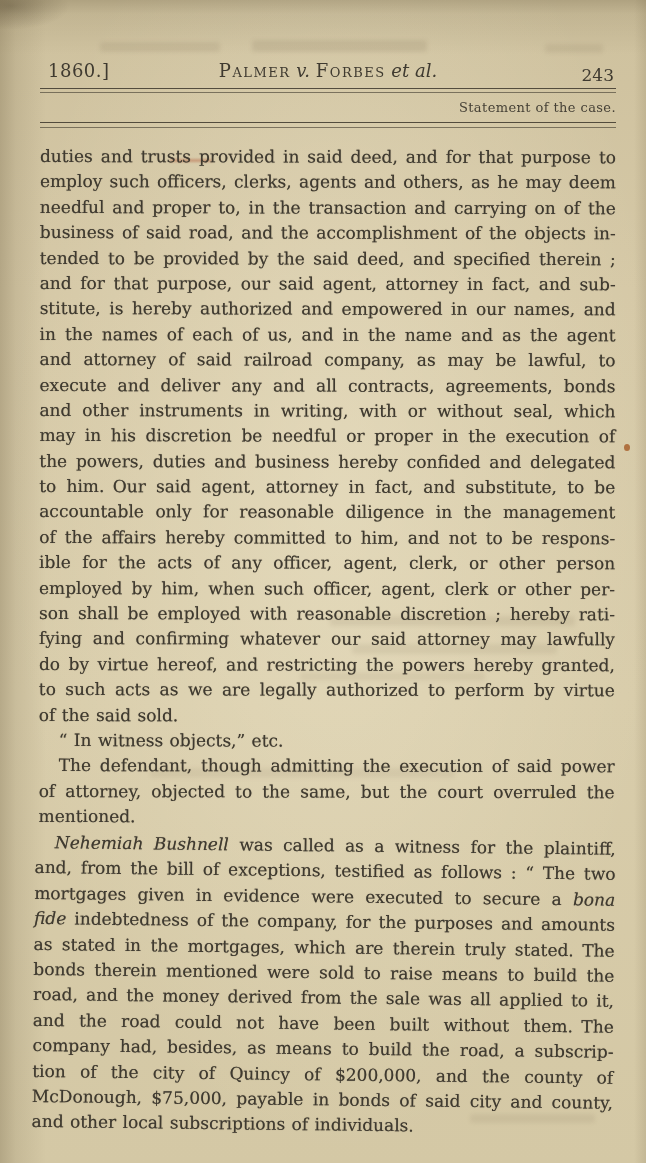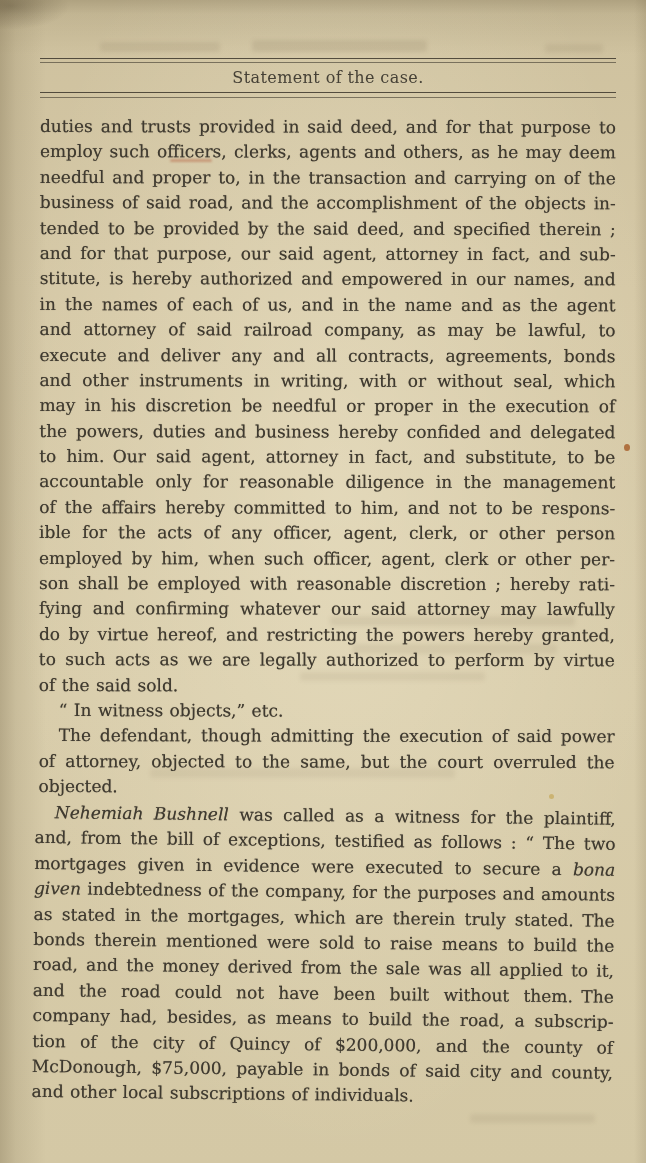--- a/index.html
+++ b/index.html
@@ -18,21 +18,21 @@
   }
   .text-col{position:absolute;left:40px;top:58px;width:576px;color:#3f3a30;}
   .header-row{position:relative;height:30px;font-size:18px;line-height:26px;}
   .year-label{position:absolute;left:8px;top:0;letter-spacing:0.5px;}
   .case-title{position:absolute;left:0;right:0;top:0;text-align:center;}
   .case-title .sc{font-variant:small-caps;letter-spacing:1.5px;}
   .case-title .i{font-style:italic;}
   .page-number{position:absolute;right:2px;top:4px;font-size:17px;}
   .rule{border-top:1.7px solid rgba(61,55,44,0.85);border-bottom:1px solid rgba(61,55,44,0.60);height:3px;}
   .rule.rule2{border-top-width:1px;border-bottom-width:1.8px;height:4px;}
-  .running-head{text-align:center;font-size:16px;line-height:18px;margin:6px 0 5px 0;color:#464136;letter-spacing:0.4px;}
+  .running-head{text-align:right;font-size:13px;line-height:18px;margin:6px 0 5px 0;color:#464136;letter-spacing:0.4px;}
   .page-body{margin-top:16px;transform:rotate(0.12deg);transform-origin:0 0;}
   .para{margin:0;}
   .para.tilt{transform:rotate(0.55deg);transform-origin:0 50%;margin-left:-5px;}
   .line{
     height:25.4px;line-height:25.4px;font-size:17px;
     text-align:justify;text-align-last:justify;
     word-spacing:1px;white-space:nowrap;
     text-shadow:0 0 0.7px rgba(62,54,40,0.65);
   }
   .line.final{text-align-last:left;}
@@ -71,20 +71,25 @@
   <div class="ghost g6"></div>
   <div class="ghost g7"></div>
   <div class="ghost g8"></div>
 
   <div class="speck s1"></div>
   <div class="speck s2"></div>
   <div class="speck s3"></div>
 
   <div class="text-col">
 
+    <div class="header-row">
+      <span class="year-label">1860.]</span>
+      <span class="case-title"><span class="sc">Palmer</span><span class="i"> v. </span><span class="sc">Forbes</span><span class="i"> et al.</span></span>
+      <span class="page-number">243</span>
+    </div>
 
     <div class="rule rule1"></div>
 
     <div class="running-head">Statement of the case.</div>
 
     <div class="rule rule2"></div>
 
     <div class="page-body">
         <div class="para">
           <div class="line"><span>duties and trusts provided in said deed, and for that purpose to</span></div>
@@ -110,27 +115,27 @@
           <div class="line"><span>do by virtue hereof, and restricting the powers hereby granted,</span></div>
           <div class="line"><span>to such acts as we are legally authorized to perform by virtue</span></div>
           <div class="line final"><span>of the said sold.</span></div>
         </div>
         <div class="para">
           <div class="line indent final"><span>“ In witness objects,” etc.</span></div>
         </div>
         <div class="para">
           <div class="line indent"><span>The defendant, though admitting the execution of said power</span></div>
           <div class="line"><span>of attorney, objected to the same, but the court overruled the</span></div>
-          <div class="line final"><span>objected.</span></div>
+          <div class="line final"><span>mentioned.</span></div>
         </div>
         <div class="para tilt">
           <div class="line indent"><span class="i">Nehemiah Bushnell</span><span> was called as a witness for the plaintiff,</span></div>
           <div class="line"><span>and, from the bill of exceptions, testified as follows : “ The two</span></div>
           <div class="line"><span>mortgages given in evidence were executed to secure a </span><span class="i">bona</span></div>
-          <div class="line"><span class="i">given</span><span> indebtedness of the company, for the purposes and amounts</span></div>
+          <div class="line"><span class="i">fide</span><span> indebtedness of the company, for the purposes and amounts</span></div>
           <div class="line"><span>as stated in the mortgages, which are therein truly stated. The</span></div>
           <div class="line"><span>bonds therein mentioned were sold to raise means to build the</span></div>
           <div class="line"><span>road, and the money derived from the sale was all applied to it,</span></div>
           <div class="line"><span>and the road could not have been built without them. The</span></div>
           <div class="line"><span>company had, besides, as means to build the road, a subscrip-</span></div>
           <div class="line"><span>tion of the city of Quincy of $200,000, and the county of</span></div>
           <div class="line"><span>McDonough, $75,000, payable in bonds of said city and county,</span></div>
           <div class="line final"><span>and other local subscriptions of individuals.</span></div>
         </div>
       </div>

